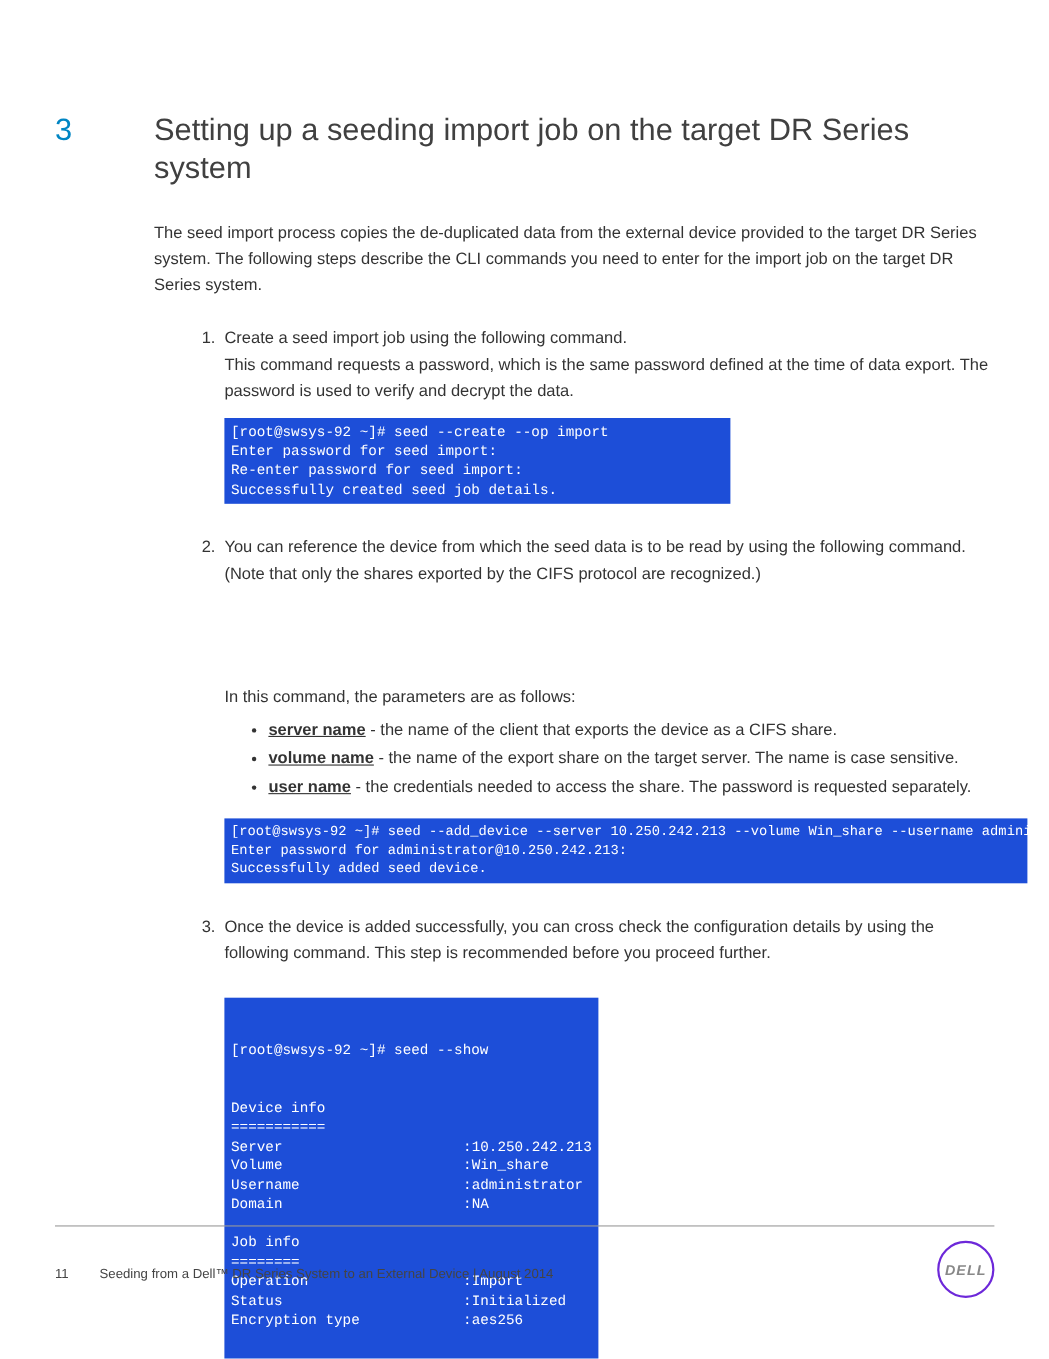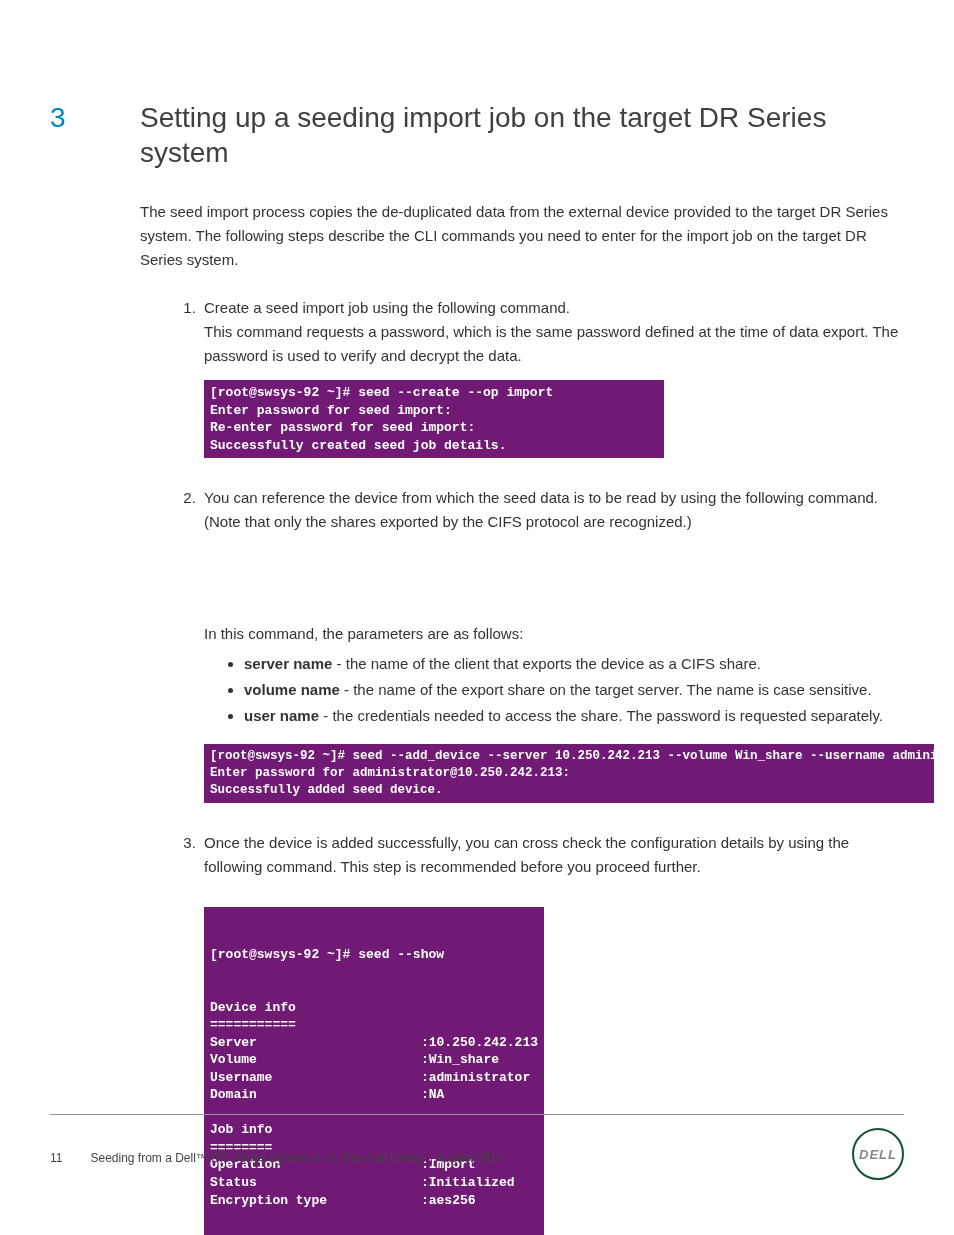--- a/index.html
+++ b/index.html
@@ -7,33 +7,33 @@
   .page { position: relative; width: 954px; height: 1235px; padding: 100px 50px 0 50px; }
   .section-row { display: flex; align-items: flex-start; margin-bottom: 30px; }
   .section-num { width: 90px; font-size: 28px; font-weight: 300; color: #0085c3; line-height: 1.25; }
   .section-title { flex: 1; font-size: 28px; font-weight: 300; color: #404040; line-height: 1.25; }
   .content { margin-left: 90px; font-size: 15px; color: #333; line-height: 1.6; }
   .intro { margin-bottom: 24px; }
   ol.steps { list-style: decimal; padding-left: 60px; }
   ol.steps > li { margin-bottom: 28px; padding-left: 4px; }
   .step-body { margin-left: 0; }
   .step-desc { margin-bottom: 8px; }
-  .terminal { background: #701a75; color: #fff; font-family: "Courier New", monospace; font-size: 13px; line-height: 1.35; padding: 4px 6px; white-space: pre; display: inline-block; font-weight: bold; }
+  .terminal { background: #1d4ed8; color: #fff; font-family: "Courier New", monospace; font-size: 13px; line-height: 1.35; padding: 4px 6px; white-space: pre; display: inline-block; }
   .term1 { width: 460px; margin-top: 4px; }
   .term2 { width: 730px; margin-top: 4px; font-size: 12.5px; }
   .term3 { width: 340px; margin-top: 28px; position: relative; }
   .term3-inner { display: flex; gap: 44px; }
   .term3-col1 { width: 200px; }
   .term3-col2 { flex: 1; }
   ul.params { list-style: disc; padding-left: 40px; margin-top: 6px; margin-bottom: 12px; }
   ul.params li { margin-bottom: 2px; }
   .footer-rule { position: absolute; left: 50px; right: 50px; bottom: 120px; border-top: 1px solid #999; }
   .footer { position: absolute; left: 50px; bottom: 70px; font-size: 12px; color: #444; display: flex; align-items: flex-start; gap: 28px; }
-  .dell-logo { position: absolute; right: 50px; bottom: 55px; width: 52px; height: 52px; border: 2px solid #14532d; border-radius: 50%; display: flex; align-items: center; justify-content: center; color: #888; font-weight: bold; font-size: 13px; letter-spacing: 1px; font-style: italic; font-family: Arial, sans-serif; }
-  b { font-weight: 600; }
+  .dell-logo { position: absolute; right: 50px; bottom: 55px; width: 52px; height: 52px; border: 2px solid #6d28d9; border-radius: 50%; display: flex; align-items: center; justify-content: center; color: #888; font-weight: bold; font-size: 13px; letter-spacing: 1px; font-style: italic; font-family: Arial, sans-serif; }
+  b { font-weight: 600; text-decoration: underline; }
 </style>
 </head>
 <body>
 
 <div class="page">
 
   <div class="section-row">
     <div class="section-num">3</div>
     <div class="section-title">Setting up a seeding import job on the target DR Series system</div>
   </div>

